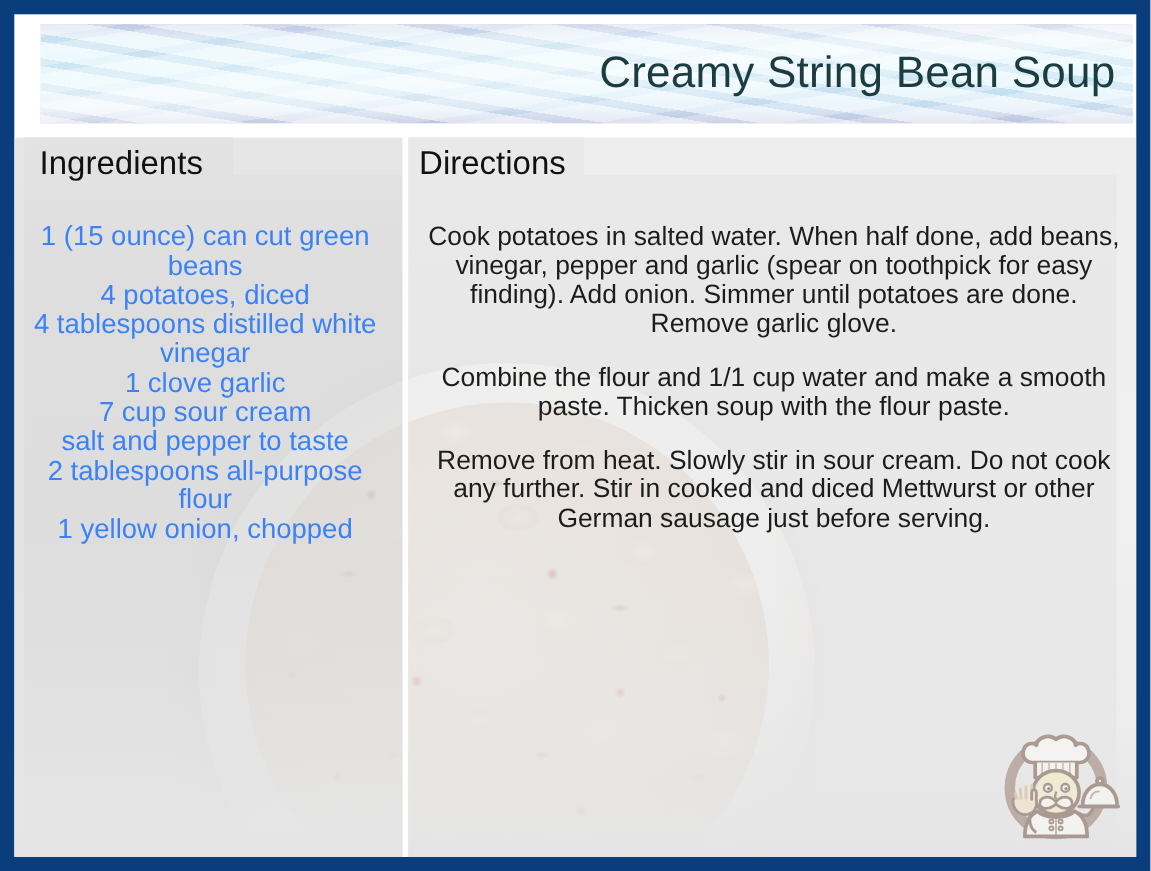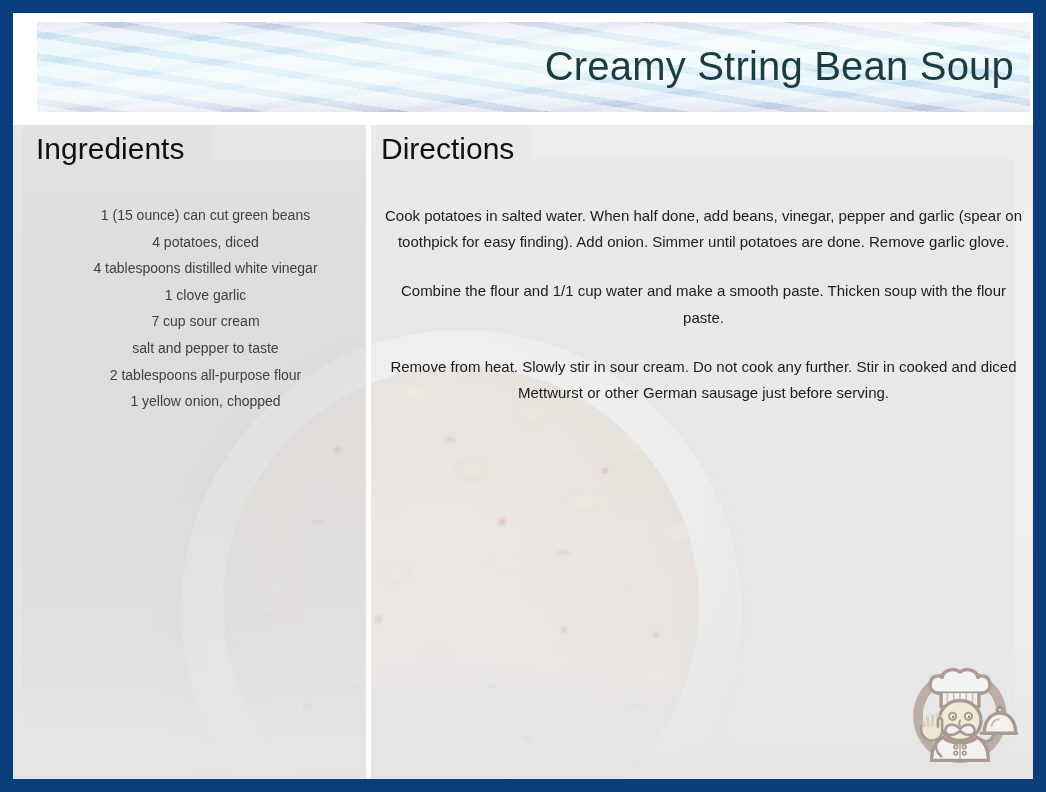--- a/index.html
+++ b/index.html
@@ -251,35 +251,35 @@
     background: #ffffff;
     z-index: 3;
   }
 
   
   .text-layer { position: absolute; inset: 0; z-index: 5; pointer-events: none; }
   .text-layer > * { pointer-events: auto; text-align: center; }
 
   .ingredient-list {
     position: absolute;
-    left: 30px;
+    left: 11px;
     top: 77px;
     width: 325px;
-    font-size: 14px;
+    font-size: 25px;
     line-height: 26.6px;
-    color: #404040;
+    color: #3b82f6;
   }
   .ingredient-item { white-space: normal; }
 
   .directions-body {
     position: absolute;
     left: 368px;
     top: 78px;
     width: 645px;
-    font-size: 15px;
+    font-size: 24px;
     line-height: 26.2px;
     color: #1c1c1c;
   }
   .direction-step { margin: 0 0 23px 0; }
   .direction-step:last-child { margin-bottom: 0; }
 
   
   .chef-logo {
     position: absolute;
     right: 10px;

